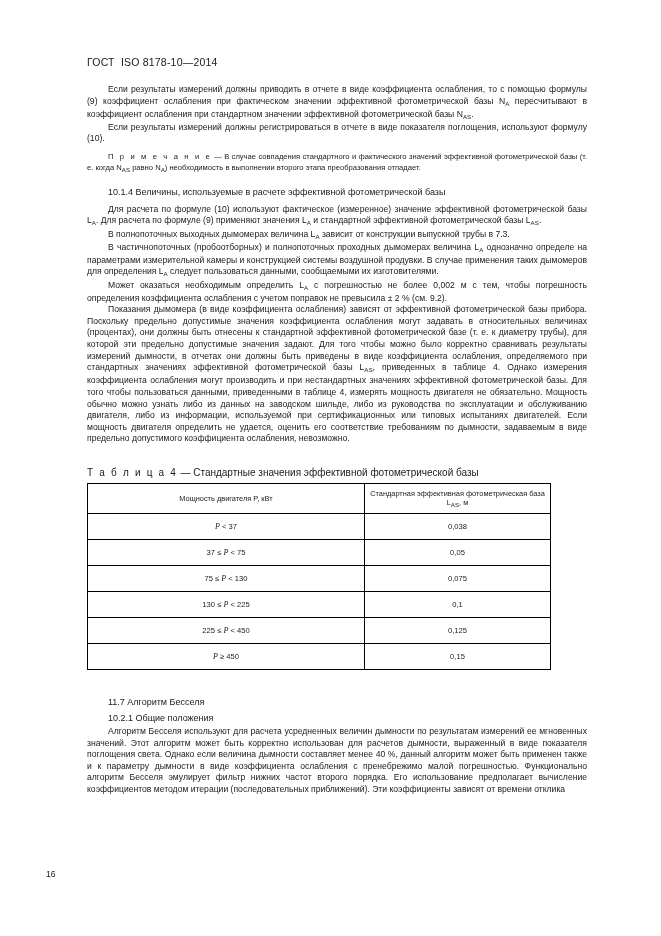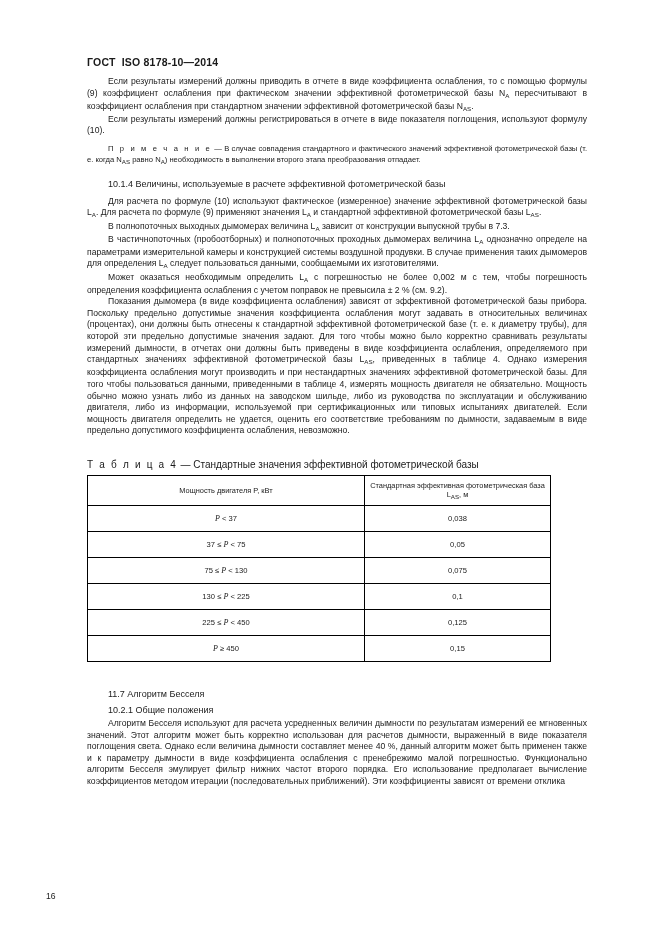--- a/index.html
+++ b/index.html
@@ -25,23 +25,23 @@
   .content {
     position: absolute;
     left: 87px;
     top: 56px;
     width: 500px;
   }
 
   
   .doc-header {
     font-size: 10.5px;
-    font-weight: bold;
+    font-weight: normal;
     letter-spacing: 0.2px;
-    margin-bottom: 8px;
+    margin-bottom: 16px;
     white-space: pre;
   }
 
   
   .para {
     font-size: 8.6px;
     line-height: 11.6px;
     text-align: justify;
     text-indent: 21px;
     margin: 0 0 0 0;
@@ -111,21 +111,20 @@
   .cell-num { font-size: 7.8px; }
 
   .sec-wrap { margin-top: 26px; }
 
   
   .page-num {
     position: absolute;
     left: 46px;
     top: 869px;
     font-size: 8.6px;
-    margin-top: 22px;
   }
 </style>
 </head>
 <body>
 
 <div class="page">
 
   <div class="content">
 
     <div class="doc-header">ГОСТ  ISO 8178-10—2014</div>

